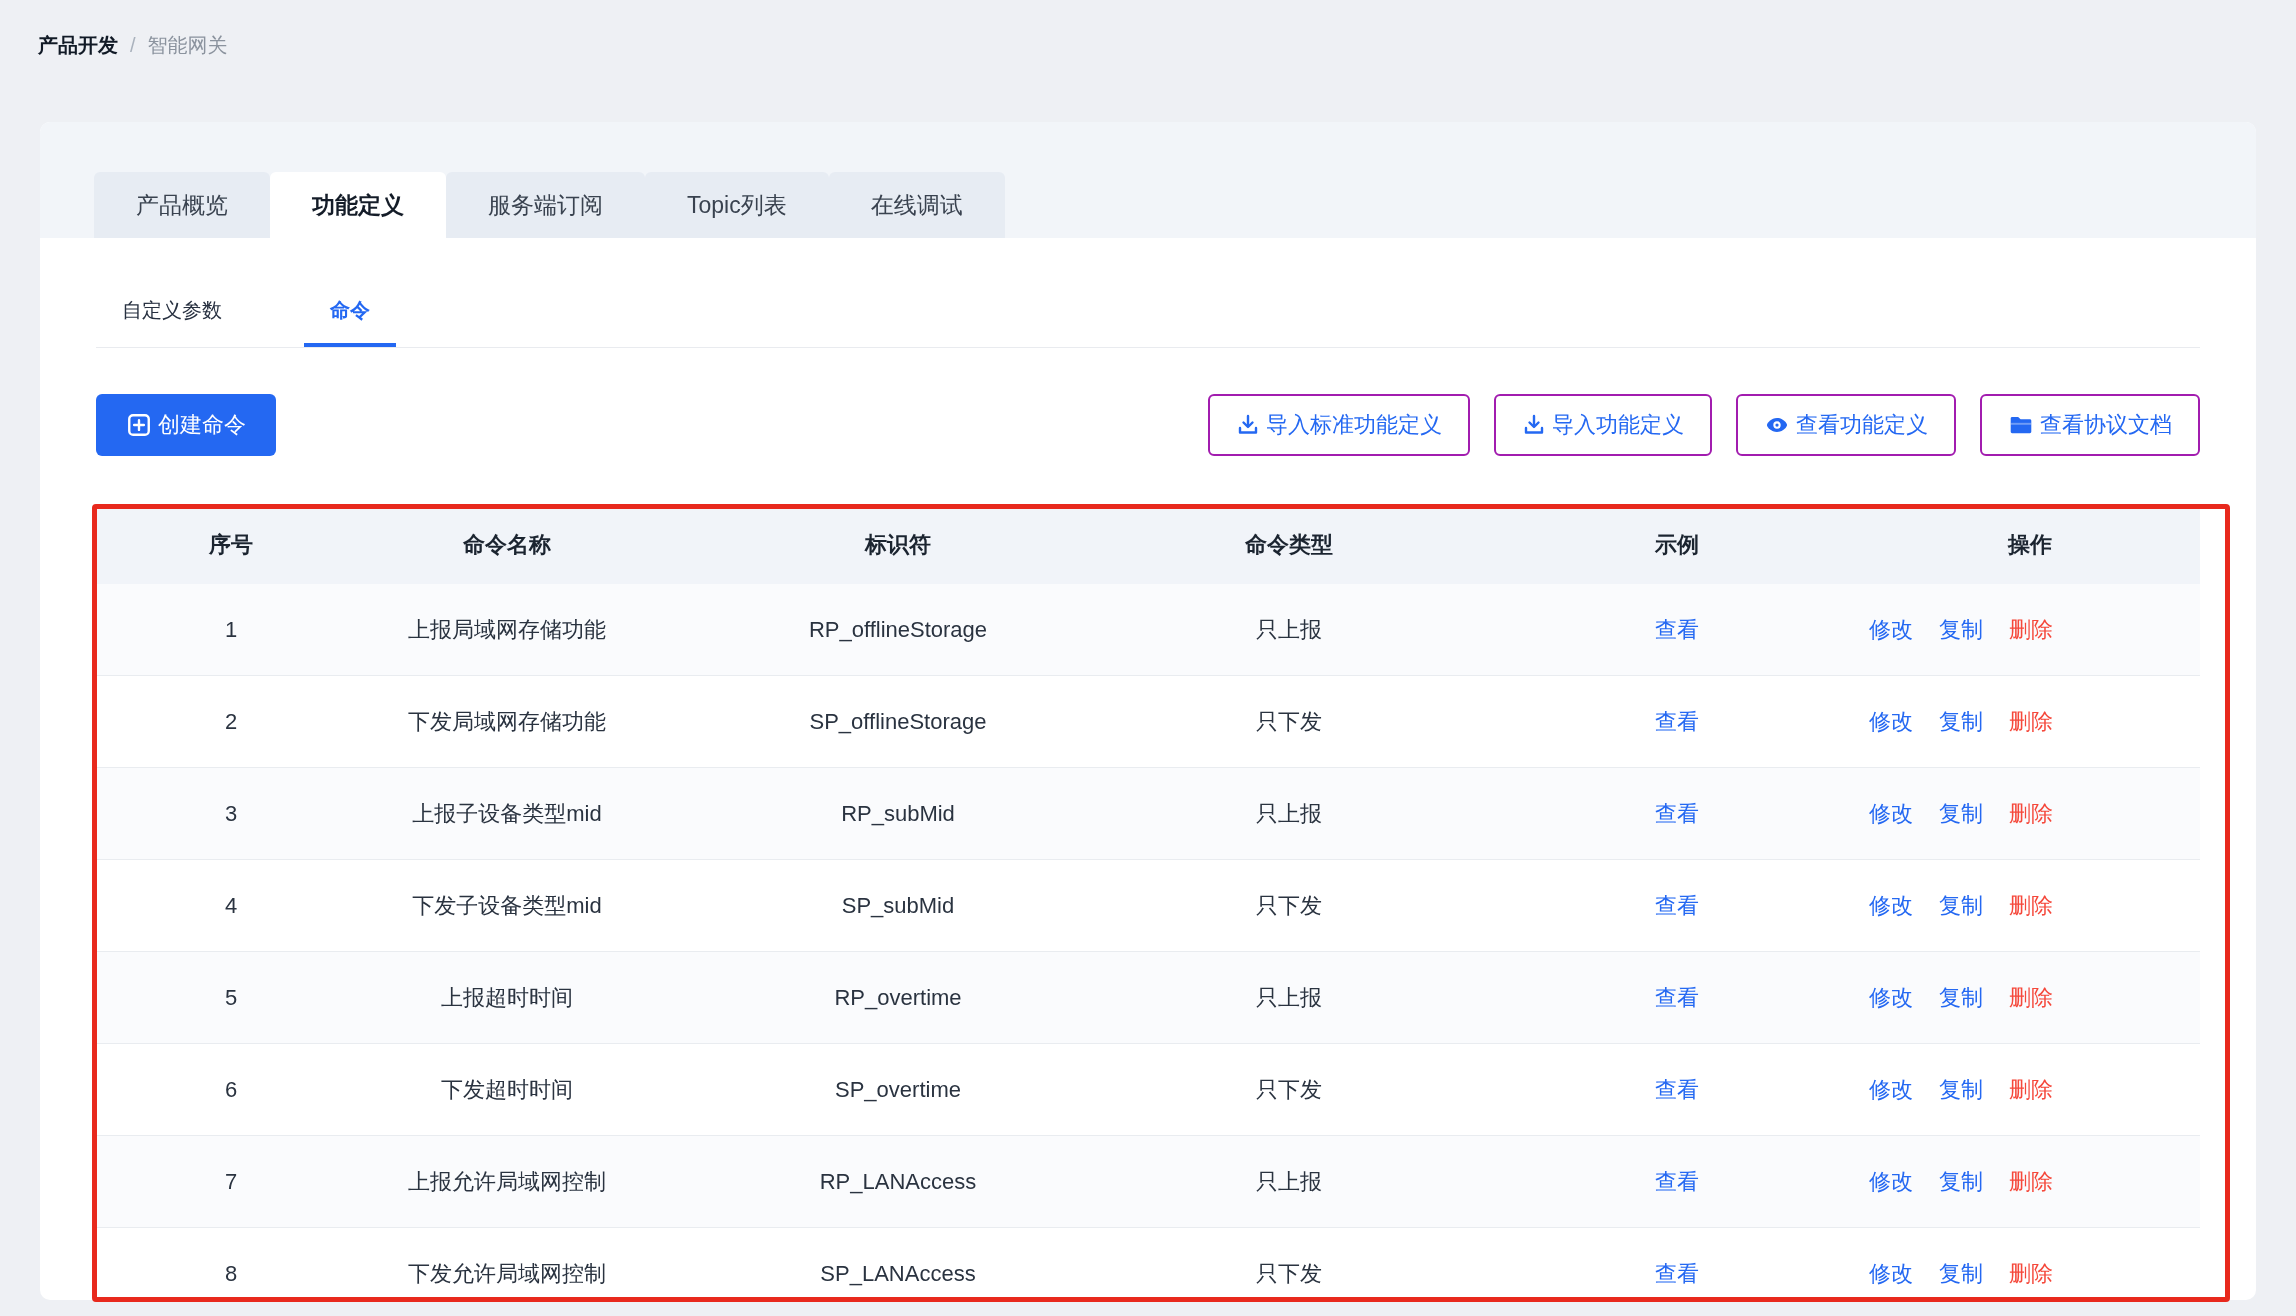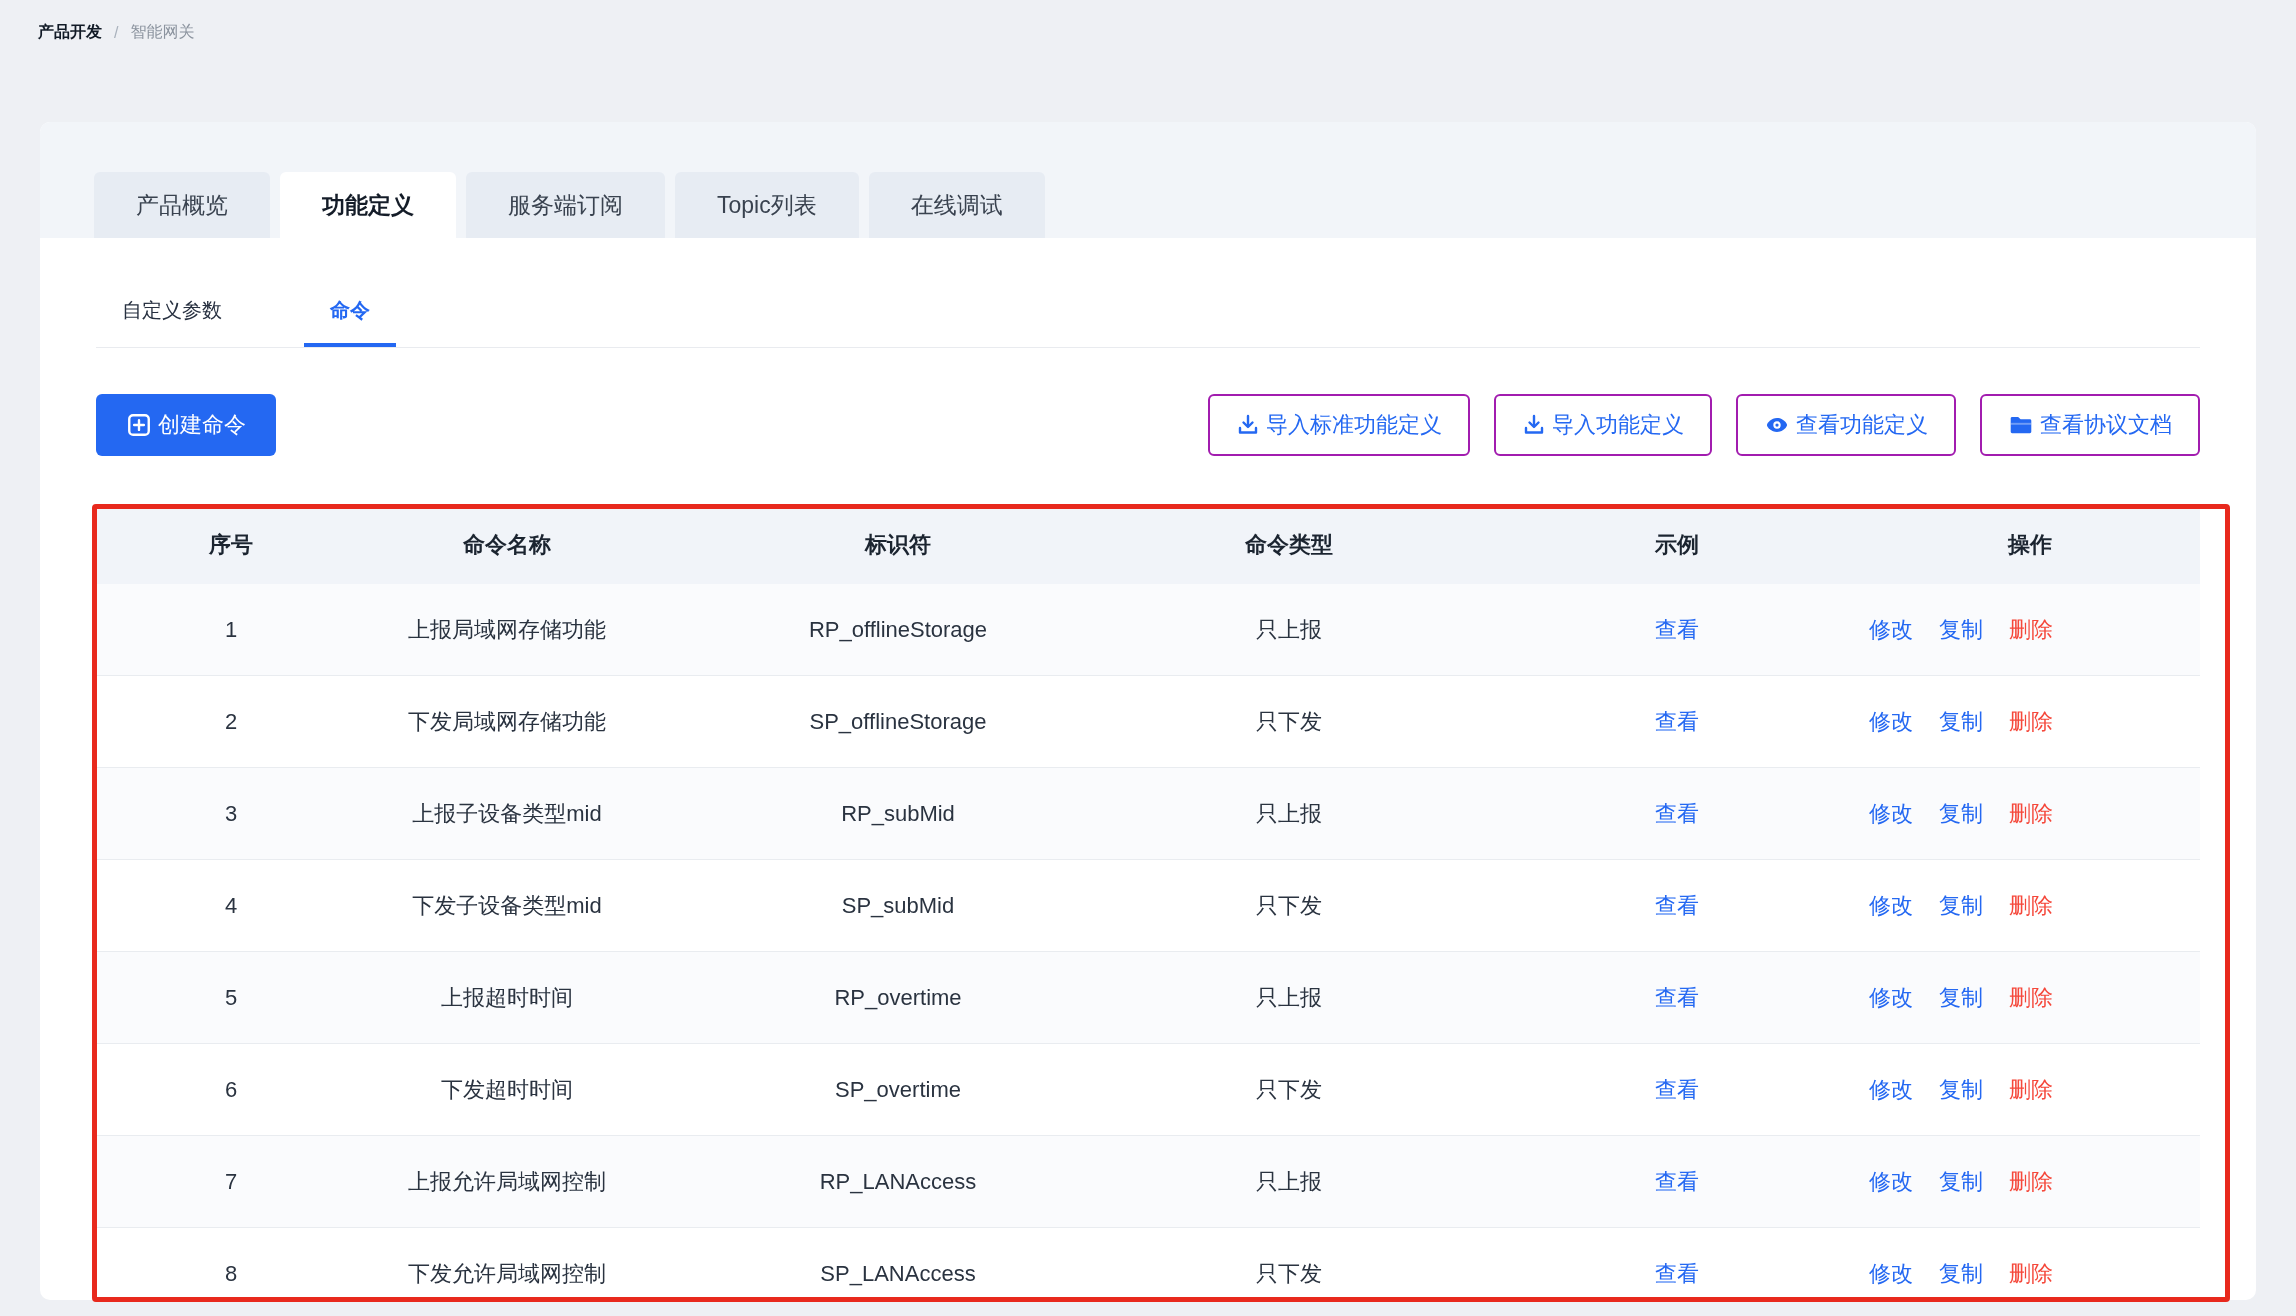--- a/index.html
+++ b/index.html
@@ -7,39 +7,39 @@
   body {
     position: relative;
     background: #eef0f4;
     font-family: "Liberation Sans", "DejaVu Sans", sans-serif;
     color: #1b2430;
     overflow: hidden;
   }
 
   
   .breadcrumb {
-    position: absolute; top: 22px; left: 38px;
-    font-size: 16px; display: flex; align-items: center; gap: 12px;
+    position: absolute; top: 32px; left: 38px;
+    font-size: 20px; display: flex; align-items: center; gap: 12px;
   }
   .breadcrumb .bc-root { font-weight: 700; color: #111a26; }
   .breadcrumb .bc-sep { color: #aab2bd; }
   .breadcrumb .bc-current { color: #8b939e; }
 
   
   .card {
     position: absolute; left: 40px; top: 122px;
     width: 2216px; height: 1178px;
     background: #ffffff; border-radius: 10px; overflow: hidden;
   }
 
   
   .card-head {
     background: #f2f5f9;
     padding: 50px 0 0 54px;
-    display: flex; align-items: flex-end; gap: 10px;
+    display: flex; align-items: flex-end; gap: 0;
   }
   .tab {
     height: 66px; padding: 0 42px;
     display: flex; align-items: center; justify-content: center;
     background: #e7ecf3; color: #39424f;
     font-size: 23px; cursor: pointer;
     border-radius: 6px 6px 0 0;
     white-space: nowrap;
   }
   .tab.active {

